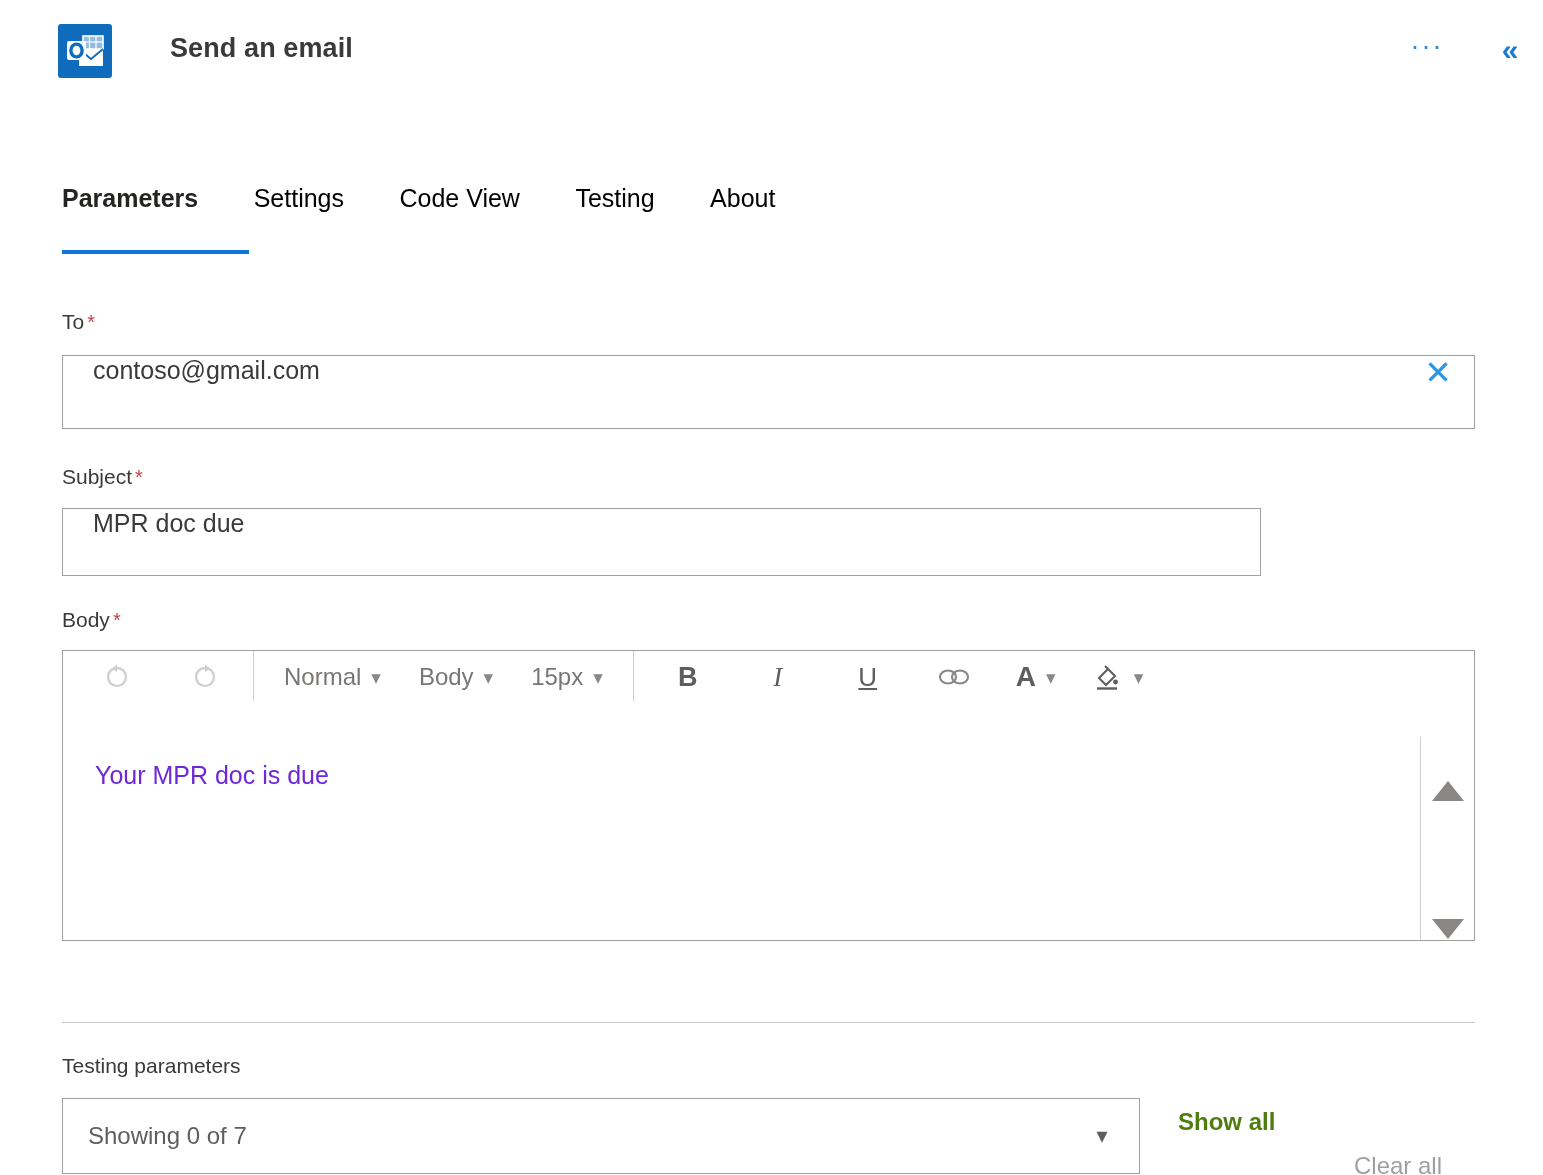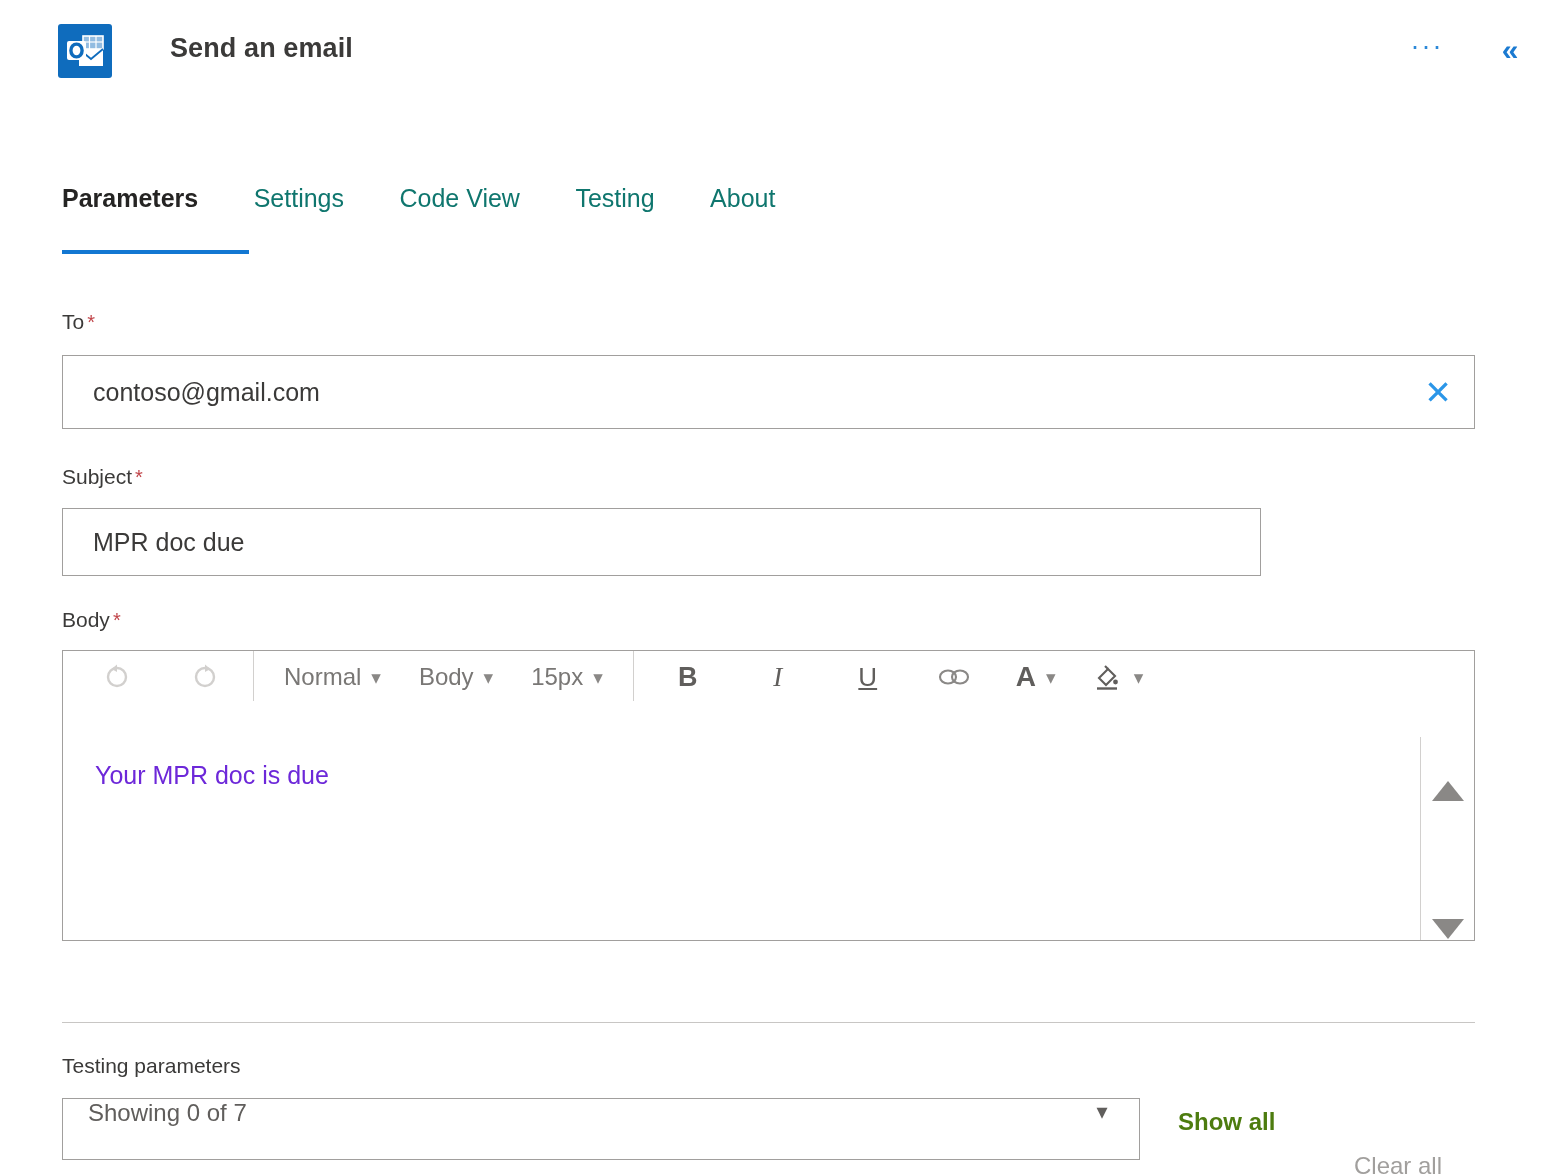--- a/index.html
+++ b/index.html
@@ -60,21 +60,21 @@
   
   .tabs {
     position: absolute;
     left: 62px; top: 184px;
     height: 62px;
   }
   .tab {
     position: relative;
     display: inline-block;
     font-size: 25px;
-    color: #0f766e;
+    color: #000000;
     margin-right: 51px;
     cursor: pointer;
     padding-bottom: 2px;
   }
   .tab:last-child { margin-right: 0; }
   .tab.active {
     font-weight: bold;
     color: #252423;
   }
   .tab-underline {
@@ -94,21 +94,20 @@
     color: #c1454a;
     font-size: 20px;
     margin-left: 3px;
   }
 
   .input-box {
     position: absolute;
     background: #ffffff;
     border: 1px solid #a19f9d;
     display: flex;
-    align-items: center;
   }
   .input-val {
     font-size: 25px;
     color: #3b3a39;
     padding-left: 30px;
     flex: 1;
     white-space: nowrap;
     overflow: hidden;
   }
   .clear-x {
@@ -226,25 +225,25 @@
     width: 1413px; height: 1px;
     background: #c8c6c4;
   }
   #adv-label {
     left: 62px; top: 1054px;
     font-size: 21px;
   }
   .adv-select {
     position: absolute;
     left: 62px; top: 1098px;
-    width: 1078px; height: 62px;
+    width: 1078px; height: 76px;
     border: 1px solid #a19f9d;
     background: #ffffff;
     display: flex;
-    align-items: flex-start;
+    align-items: center;
     cursor: pointer;
   }
   .adv-select .val {
     flex: 1;
     padding-left: 25px;
     font-size: 24px;
     color: #605e5c;
   }
   .adv-select .caret {
     width: 74px;

